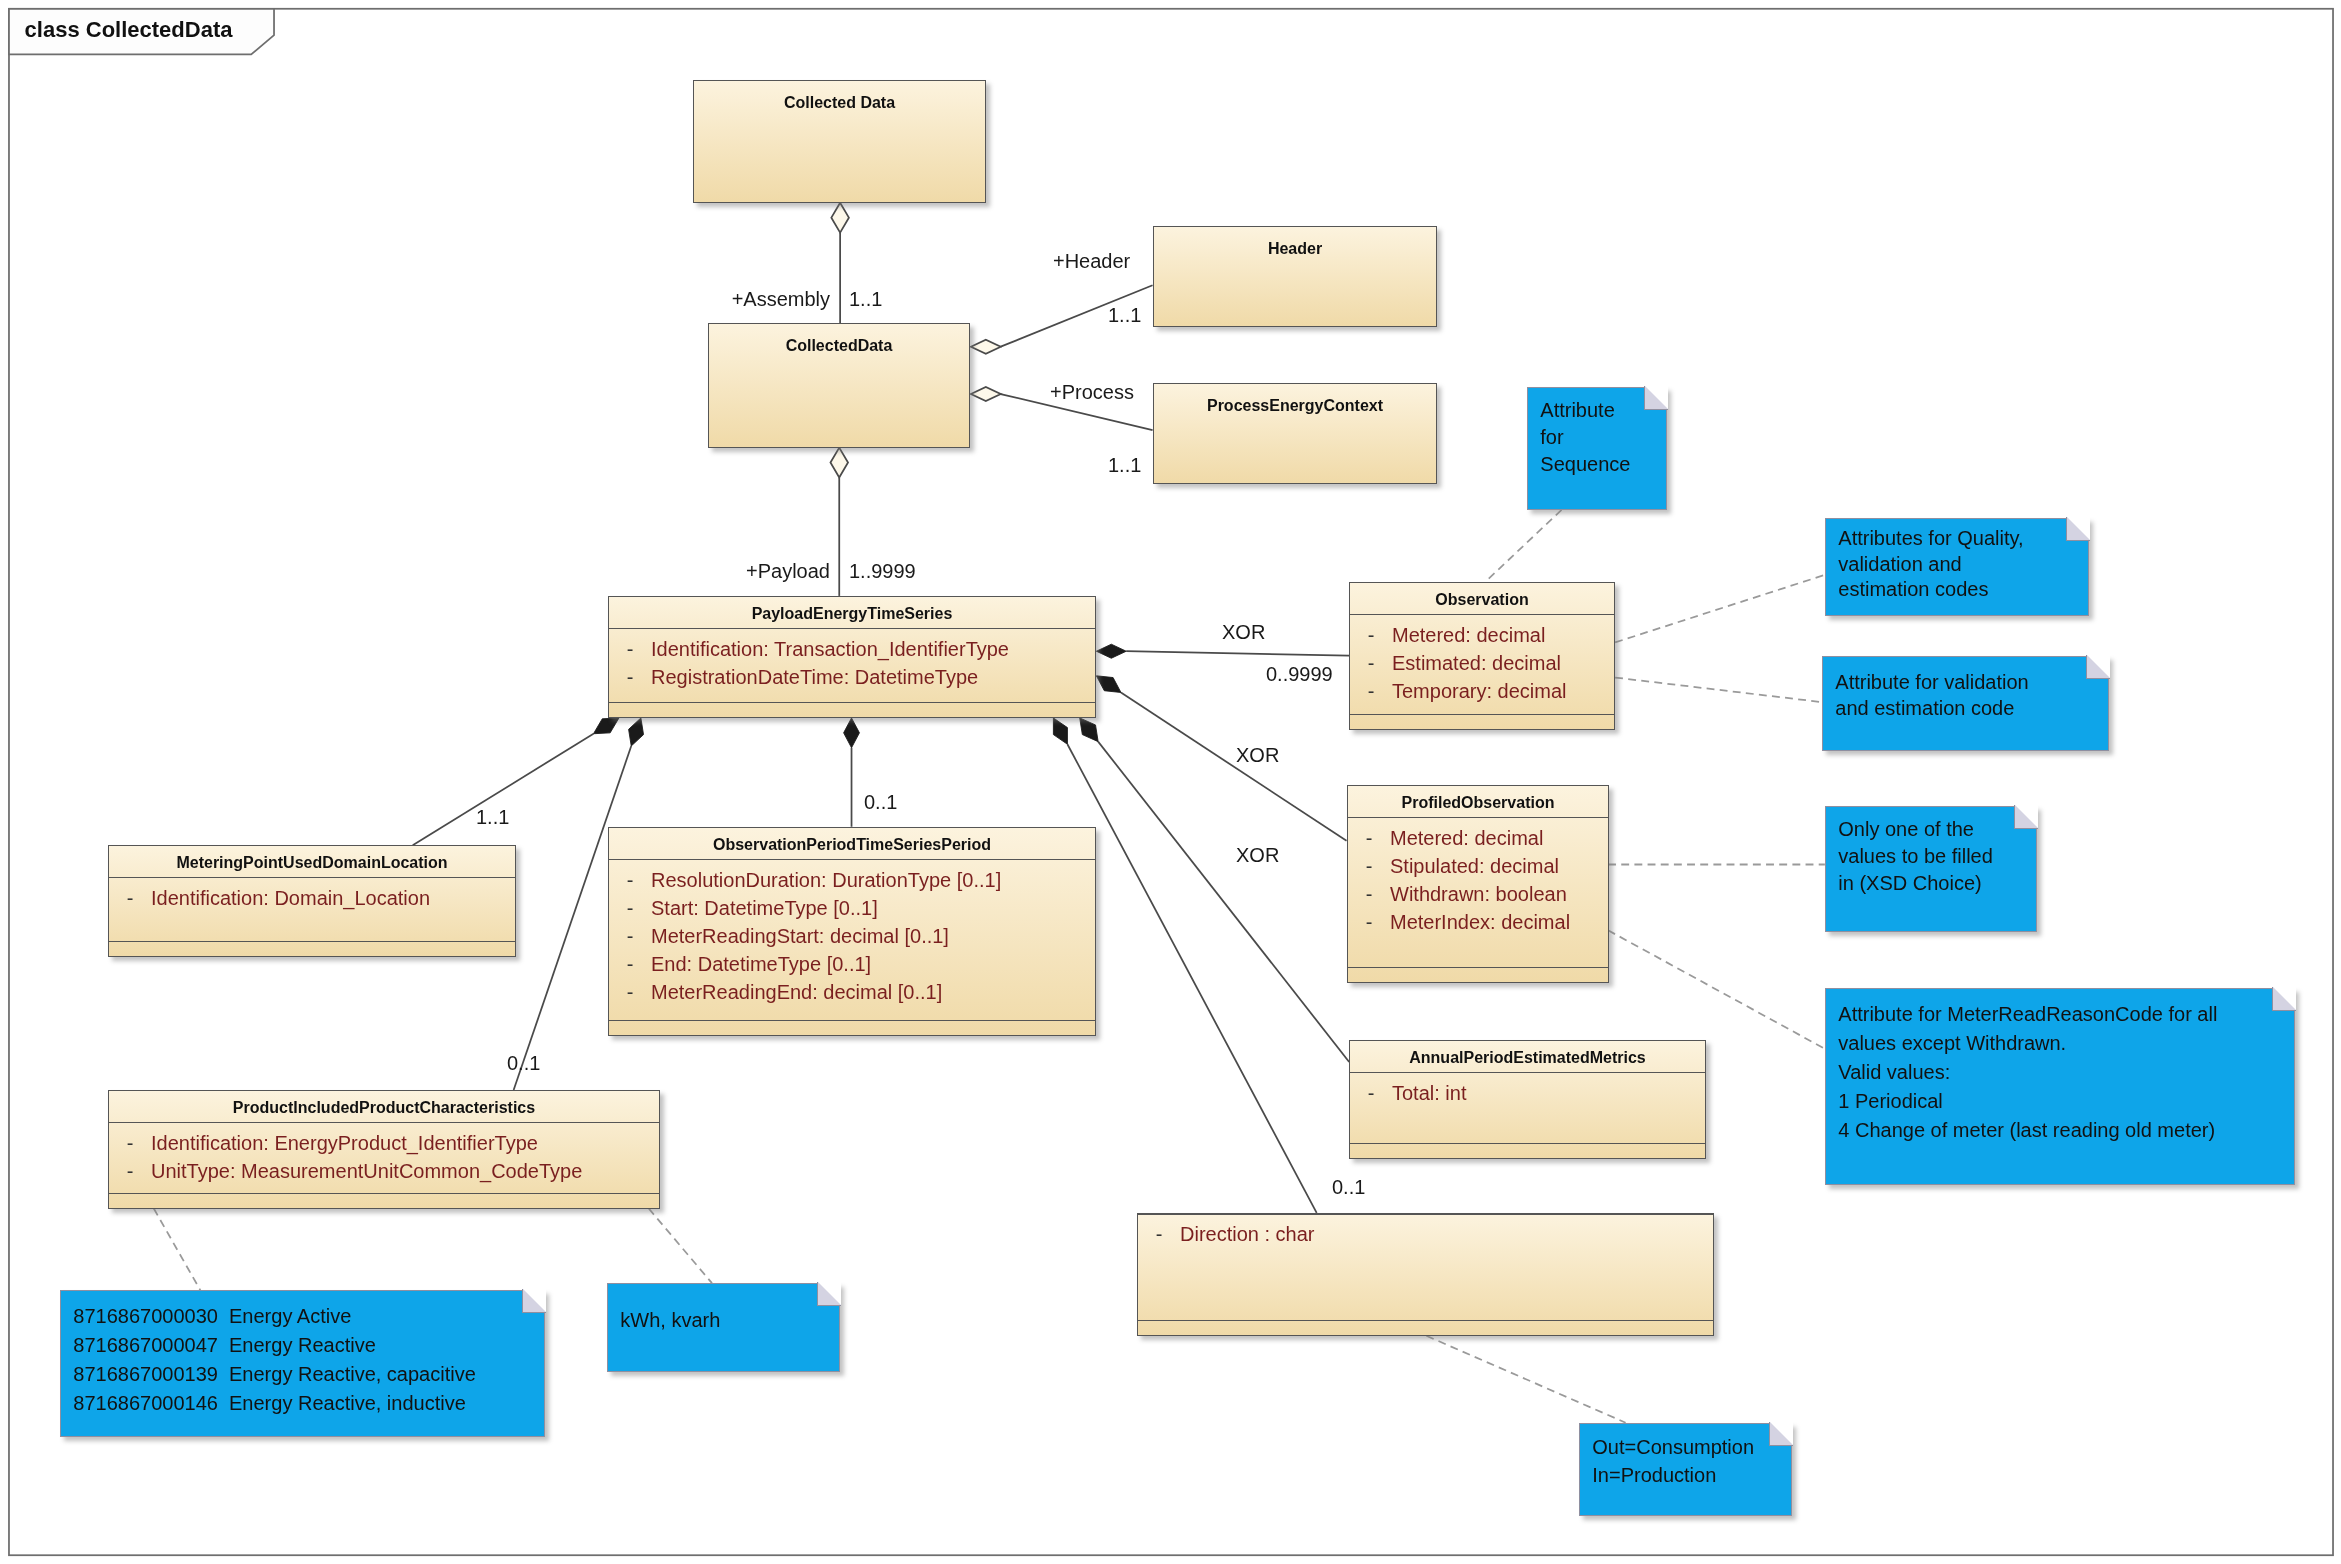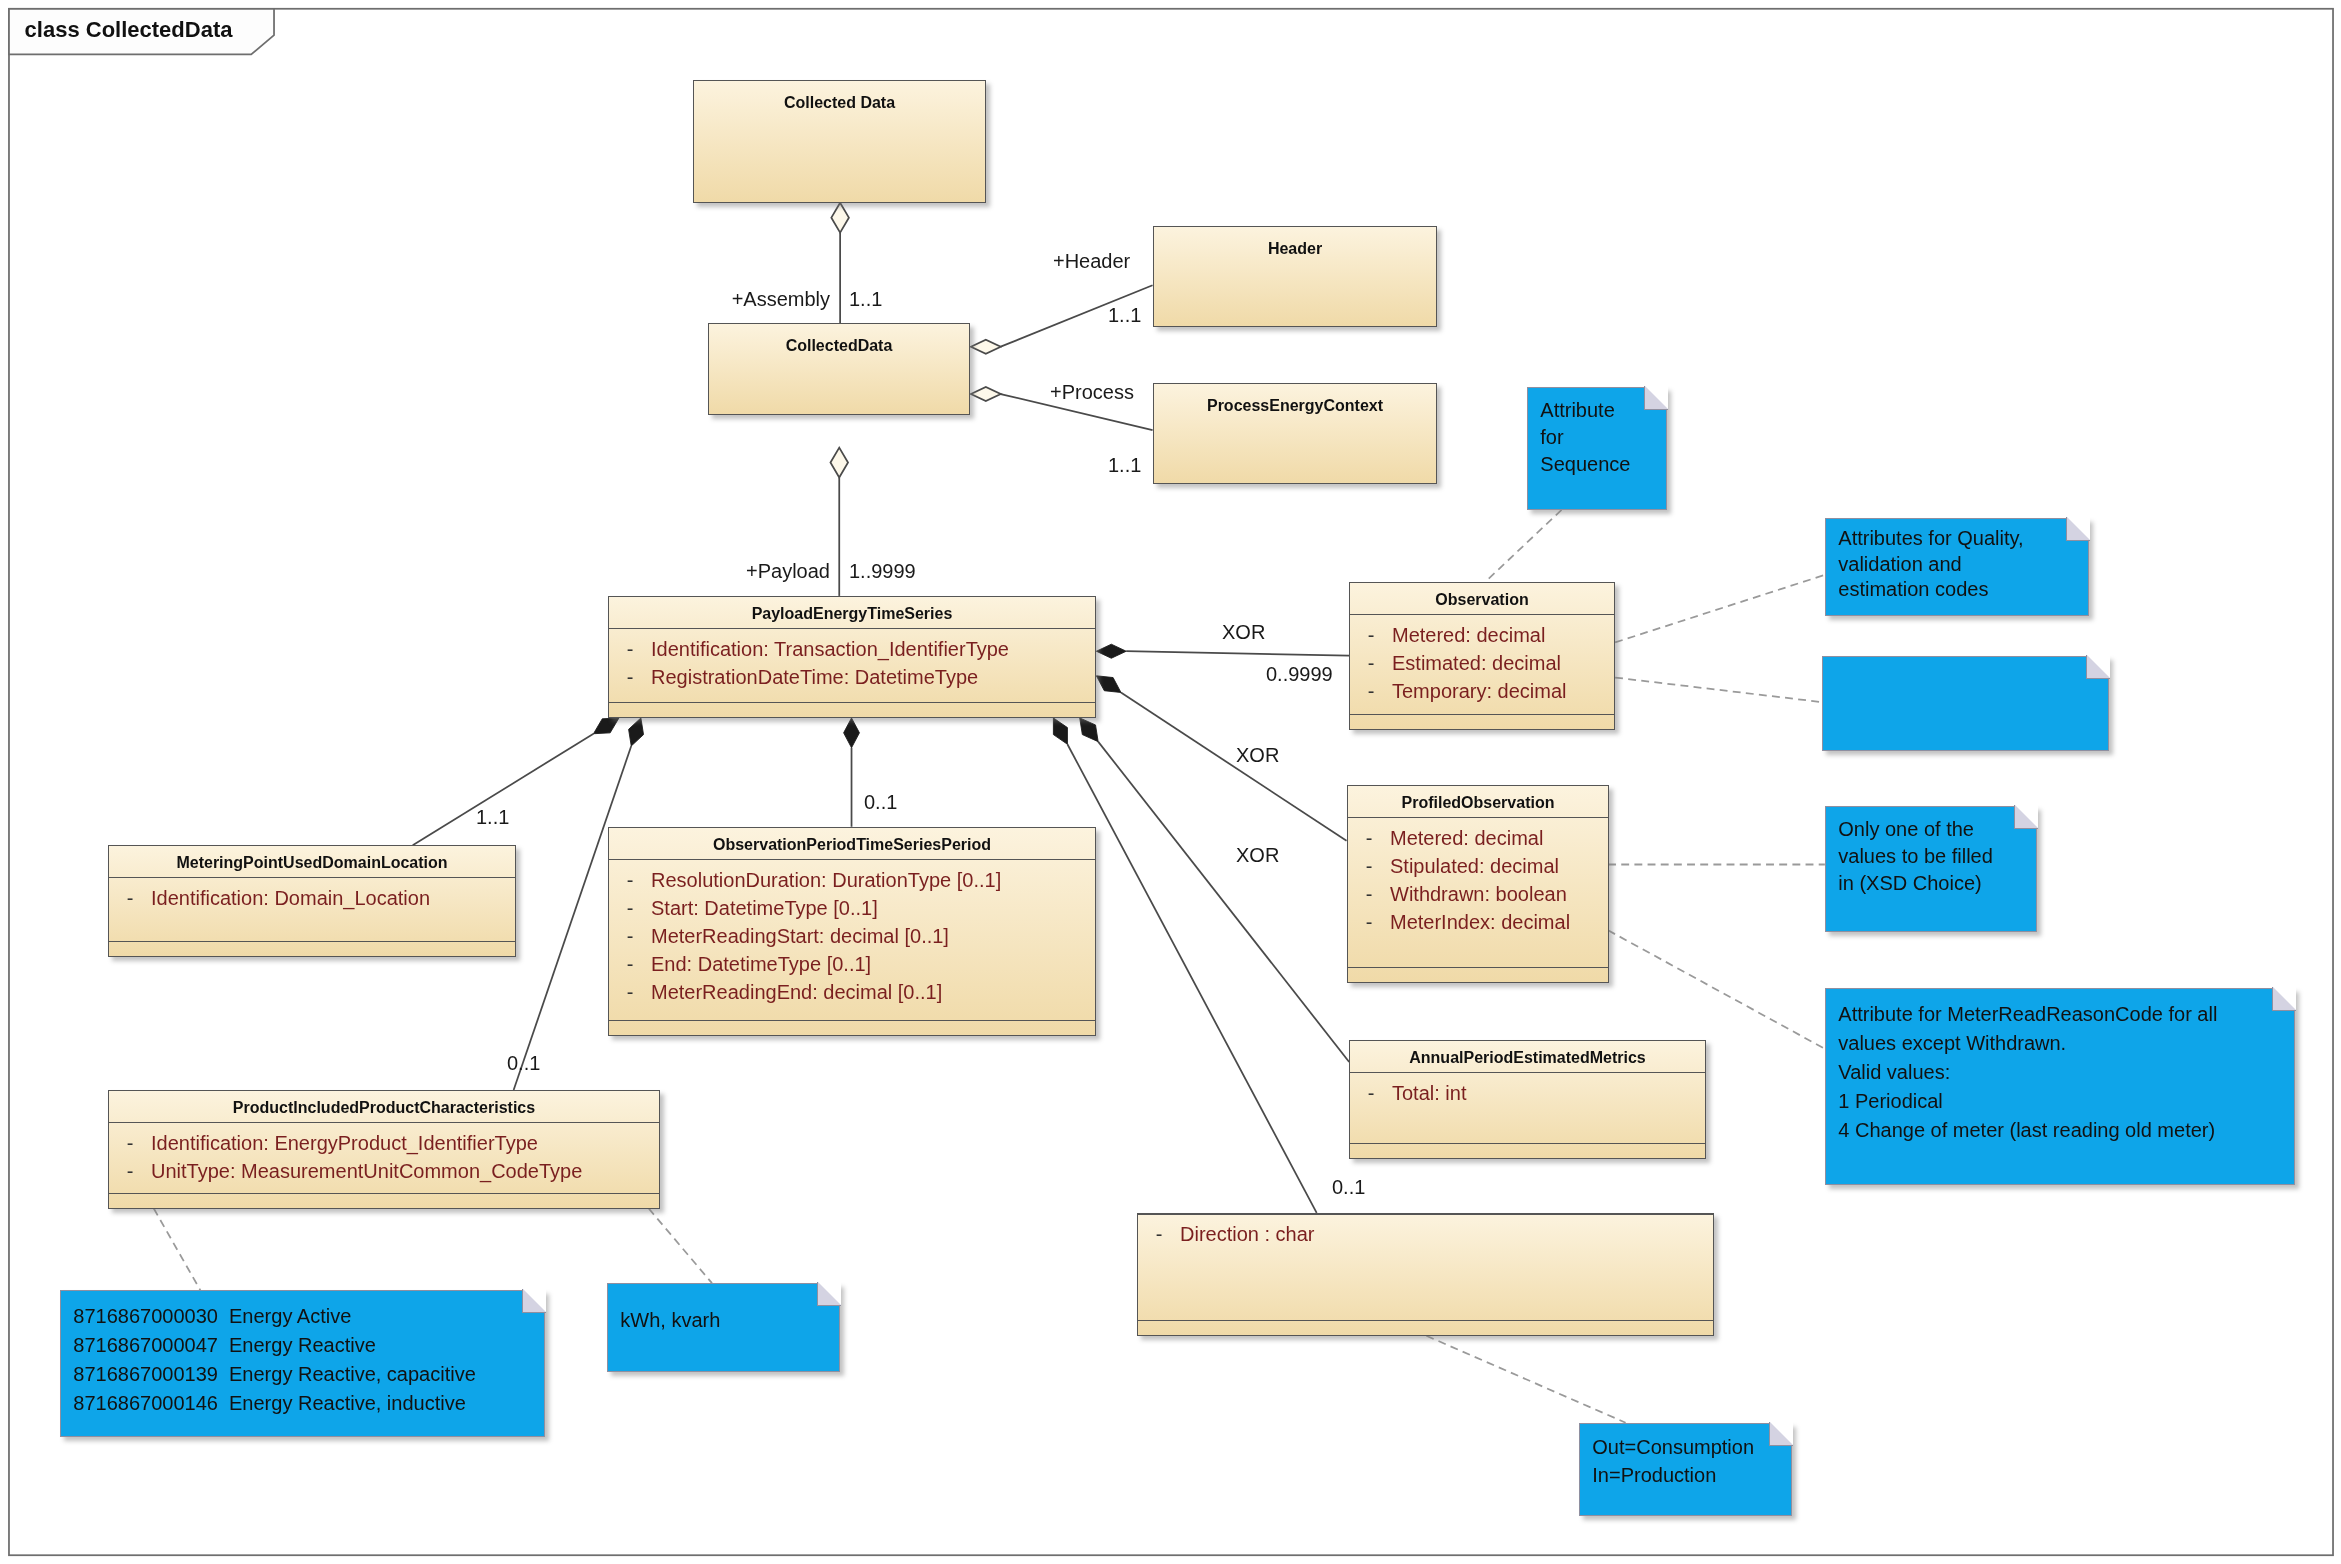--- a/index.html
+++ b/index.html
@@ -90,21 +90,21 @@
       <polygon points="730,818 716,831 719,850 733,837"></polygon>
     </g>
   </svg>
 
   <div class="frame-title">class CollectedData</div>
 
   <div class="uml-class title-only" style="left:693px; top:80px; width:293px; height:123px;">
     <div class="uml-title">Collected Data</div>
   </div>
 
-  <div class="uml-class title-only" style="left:708px; top:323px; width:262px; height:92px;">
+  <div class="uml-class title-only" style="left:708px; top:323px; width:262px; height:125px;">
     <div class="uml-title">CollectedData</div>
   </div>
 
   <div class="uml-class title-only" style="left:1153px; top:226px; width:284px; height:101px;">
     <div class="uml-title">Header</div>
   </div>
 
   <div class="uml-class title-only" style="left:1153px; top:383px; width:284px; height:101px;">
     <div class="uml-title">ProcessEnergyContext</div>
   </div>
@@ -249,20 +249,22 @@
 
   <div class="note" style="left:1825px; top:518px; width:264px; height:98px;">
     <div class="fold"></div>
     <div class="note-text" style="line-height:25.5px; padding-top:7px;">Attributes for Quality,
 validation and
 estimation codes</div>
   </div>
 
   <div class="note" style="left:1822px; top:656px; width:287px; height:95px;">
     <div class="fold"></div>
+    <div class="note-text" style="line-height:26px; padding-top:12.3px;">Attribute for validation
+and estimation code</div>
   </div>
 
   <div class="note" style="left:1825px; top:806px; width:212px; height:126px;">
     <div class="fold"></div>
     <div class="note-text" style="line-height:27px;">Only one of the
 values to be filled
 in (XSD Choice)</div>
   </div>
 
   <div class="note" style="left:1825px; top:988px; width:470px; height:197px;">

